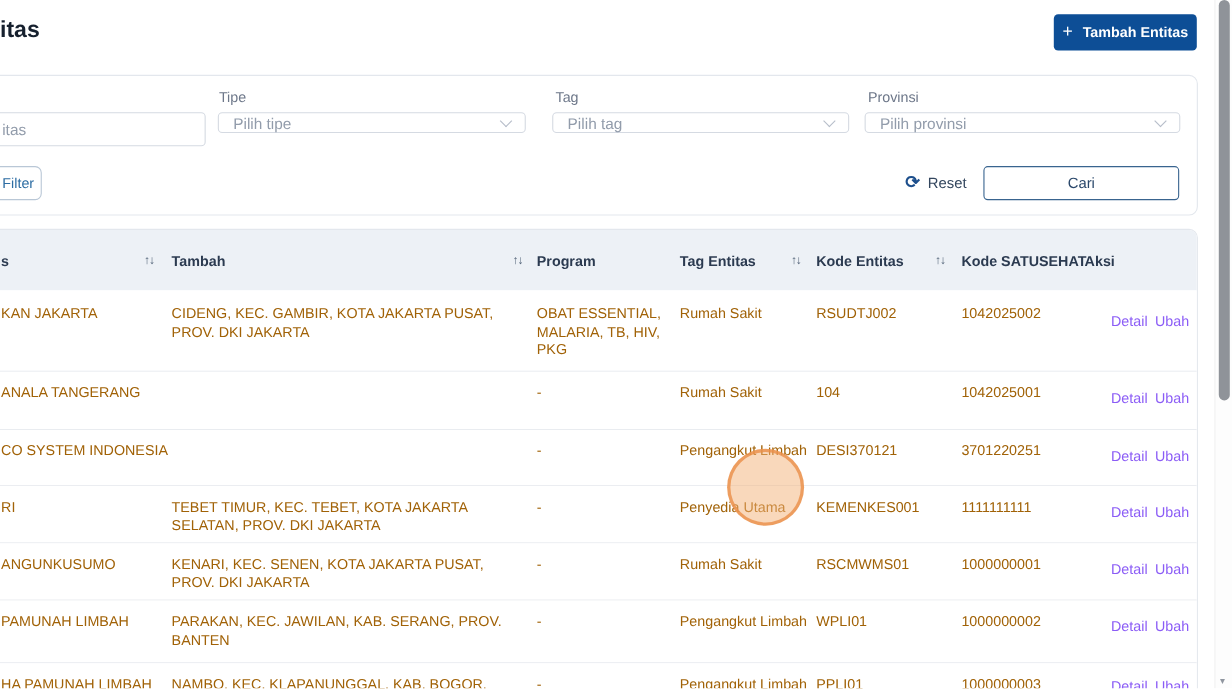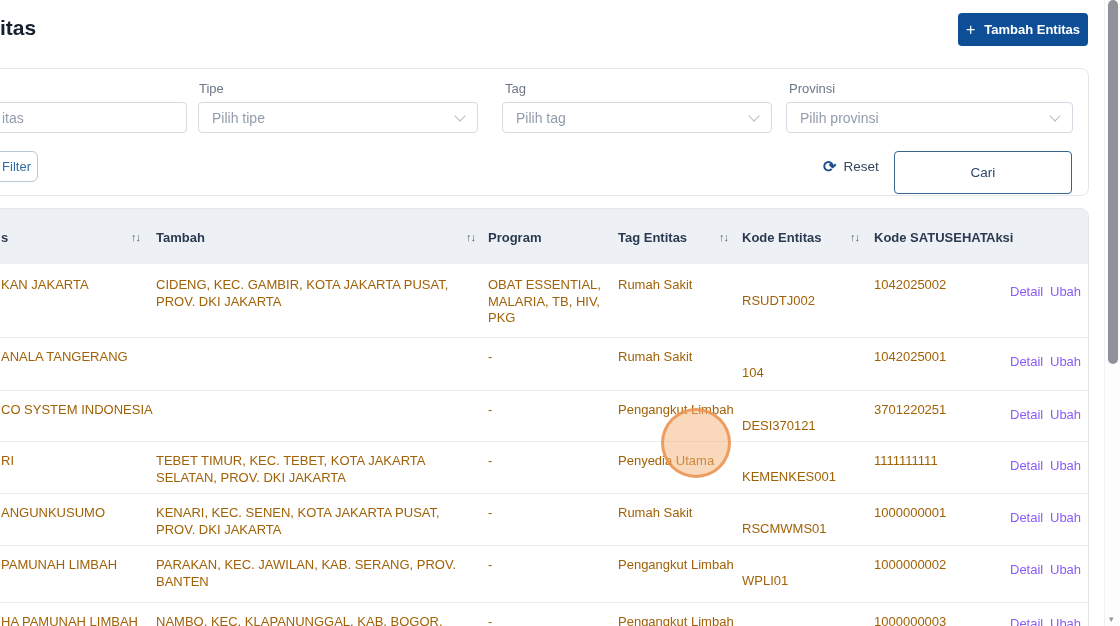--- a/index.html
+++ b/index.html
@@ -16,53 +16,53 @@
   .add-btn .plus { font-size:16px; font-weight:400; line-height:1; }
 
   
   .filter-card { position:absolute; left:-20px; top:68px; width:1109px; height:128px;
                  border:1px solid #e3e7ed; border-radius:8px; background:#fff; }
   .f-label { position:absolute; top:12px; font-size:13px; color:#6d7789; }
   .f-input { position:absolute; left:0; top:33px; width:206px; height:31px; border:1px solid #d5dae2;
              border-radius:4px; font-size:14px; padding-left:20px; color:#3d4d63; outline:none;
              font-family:"Liberation Sans", sans-serif; }
   .f-input::placeholder { color:#929cab; }
-  .f-select { position:absolute; top:33px; height:31px; border:1px solid #d5dae2; border-radius:4px;
+  .f-select { position:absolute; top:33px; height:19px; border:1px solid #d5dae2; border-radius:4px;
               background:#fff; display:flex; align-items:center; justify-content:space-between;
               padding:0 13px; font-size:14px; color:#929cab; cursor:pointer; }
   .chev { width:8px; height:8px; border-right:1.6px solid #b6bdc9; border-bottom:1.6px solid #b6bdc9;
           transform:rotate(45deg); margin-top:-4px; }
   .filter-btn { position:absolute; left:-10px; top:82px; width:67px; height:31px; background:#fff;
                 border:1px solid #b9c7d6; border-radius:6px; color:#2d6da3; font-size:13px;
                 display:flex; align-items:center; justify-content:flex-end; padding-right:6px;
                 cursor:pointer; font-family:"Liberation Sans", sans-serif; }
   .reset-btn { position:absolute; left:842px; top:82px; height:31px; display:flex; align-items:center;
                gap:7px; background:none; border:none; cursor:pointer;
                font-family:"Liberation Sans", sans-serif; }
   .reset-icon { font-size:16px; color:#1d4f8c; font-weight:700; line-height:1; }
   .reset-label { font-size:13.5px; color:#33465e; }
-  .cari-btn { position:absolute; left:913px; top:82px; width:178px; height:43px; background:#fff;
+  .cari-btn { position:absolute; left:913px; top:82px; width:178px; height:31px; background:#fff;
               border:1px solid #39648f; border-radius:4px; color:#2b486b; font-size:13.5px;
               cursor:pointer; font-family:"Liberation Sans", sans-serif; }
 
   
   .table-card { position:absolute; left:-20px; top:208px; width:1109px; height:460px;
                 border:1px solid #e3e7ed; border-radius:8px 8px 0 0; background:#fff; overflow:hidden; }
   .t-header { position:relative; height:55px; background:#edf1f6; }
   .h-cell { position:absolute; top:50%; transform:translateY(-50%); font-size:13px; font-weight:700;
             color:#2b3a50; white-space:nowrap; }
   .sort { position:absolute; top:50%; transform:translateY(-50%); font-size:11px; color:#55657a;
           letter-spacing:-1px; cursor:pointer; }
   .t-row { position:relative; border-bottom:1px solid #e9ecf0; background:#fff; }
   .cell { position:absolute; top:11px; font-size:13px; color:#a16207; line-height:16.5px; }
   .c-name   { left:20px;  width:152px; white-space:nowrap; overflow:hidden; }
   .c-lokasi { left:175px; width:318px; }
   .c-program{ left:507px; width:122px; }
   .c-tag    { left:637px; width:118px; }
-  .c-kode   { left:761px; width:118px; white-space:nowrap;margin-top:16px; }
+  .c-kode   { left:761px; width:118px; white-space:nowrap; }
   .c-sat    { left:893px; width:122px; white-space:nowrap; }
   .link { position:absolute; top:16px; font-size:13px; color:#8b5cf6; cursor:pointer; white-space:nowrap; }
   .l-detail { left:1029px; } .l-ubah { left:1069px; }
 
   
   .click-circle { position:absolute; left:661px; top:408px; width:70px; height:70px; border-radius:50%;
                   background:rgba(243,178,120,0.50); border:3px solid rgba(235,142,72,0.80);
                   pointer-events:none; z-index:30; }
 
   

